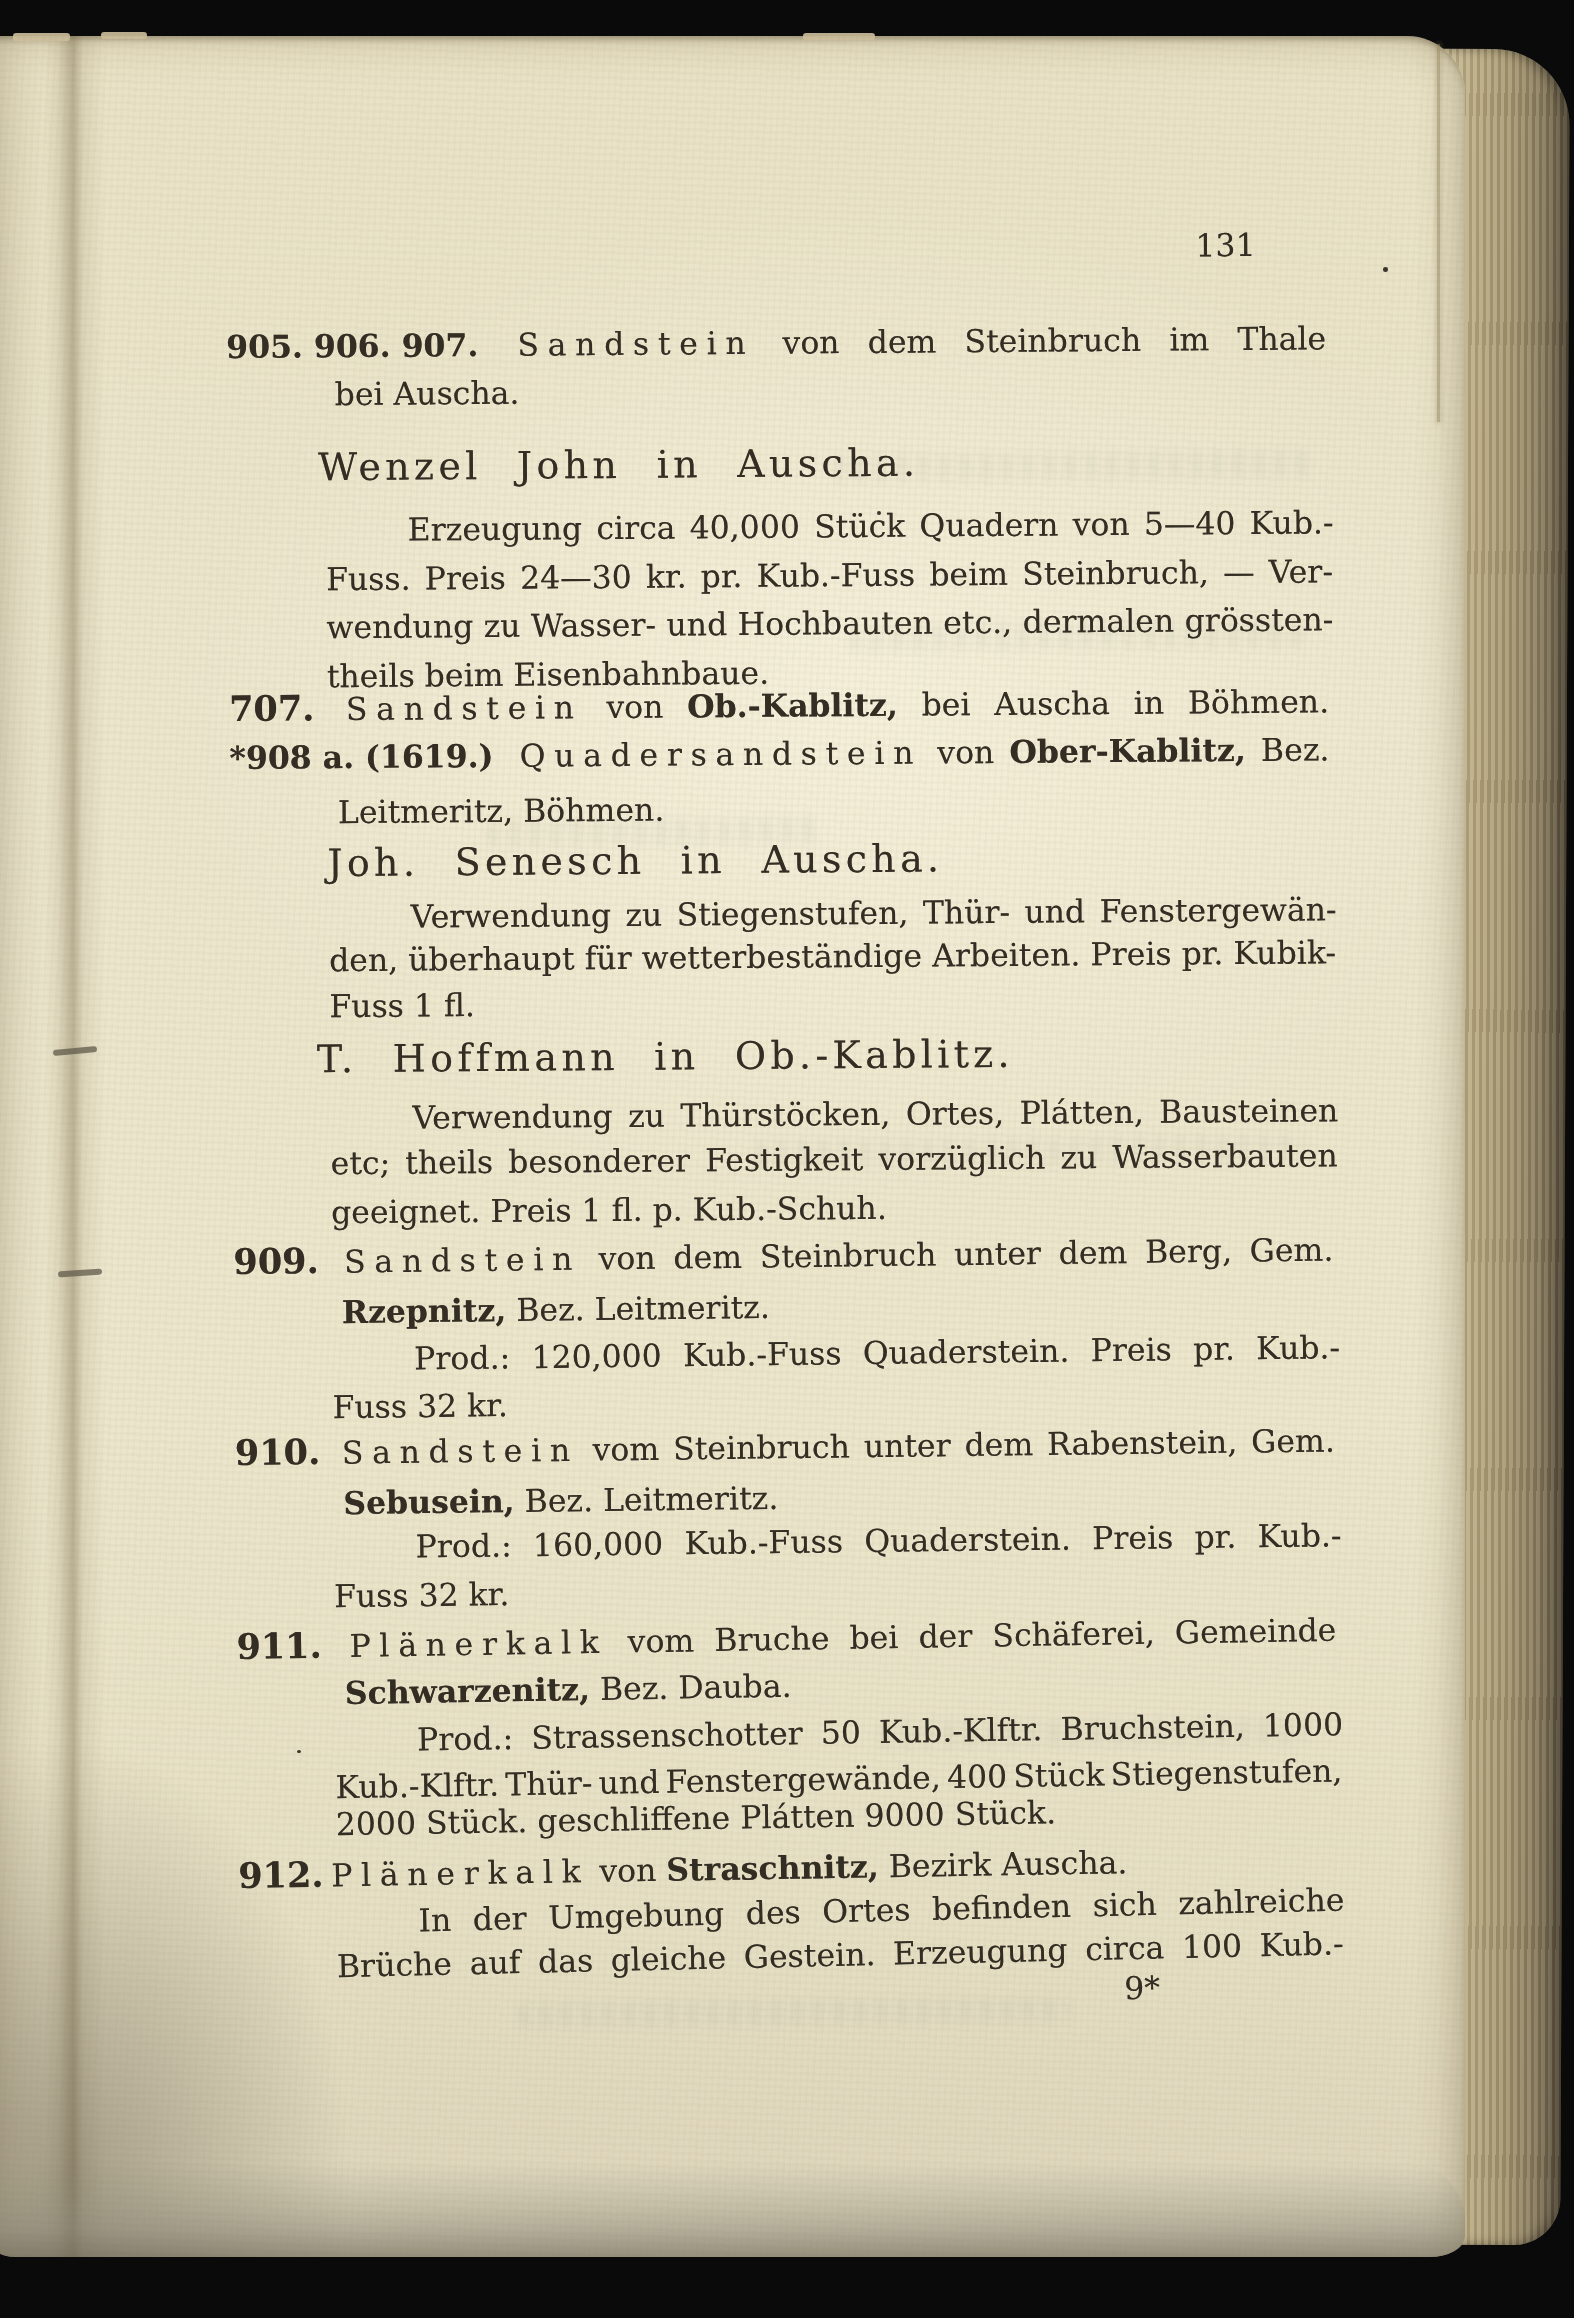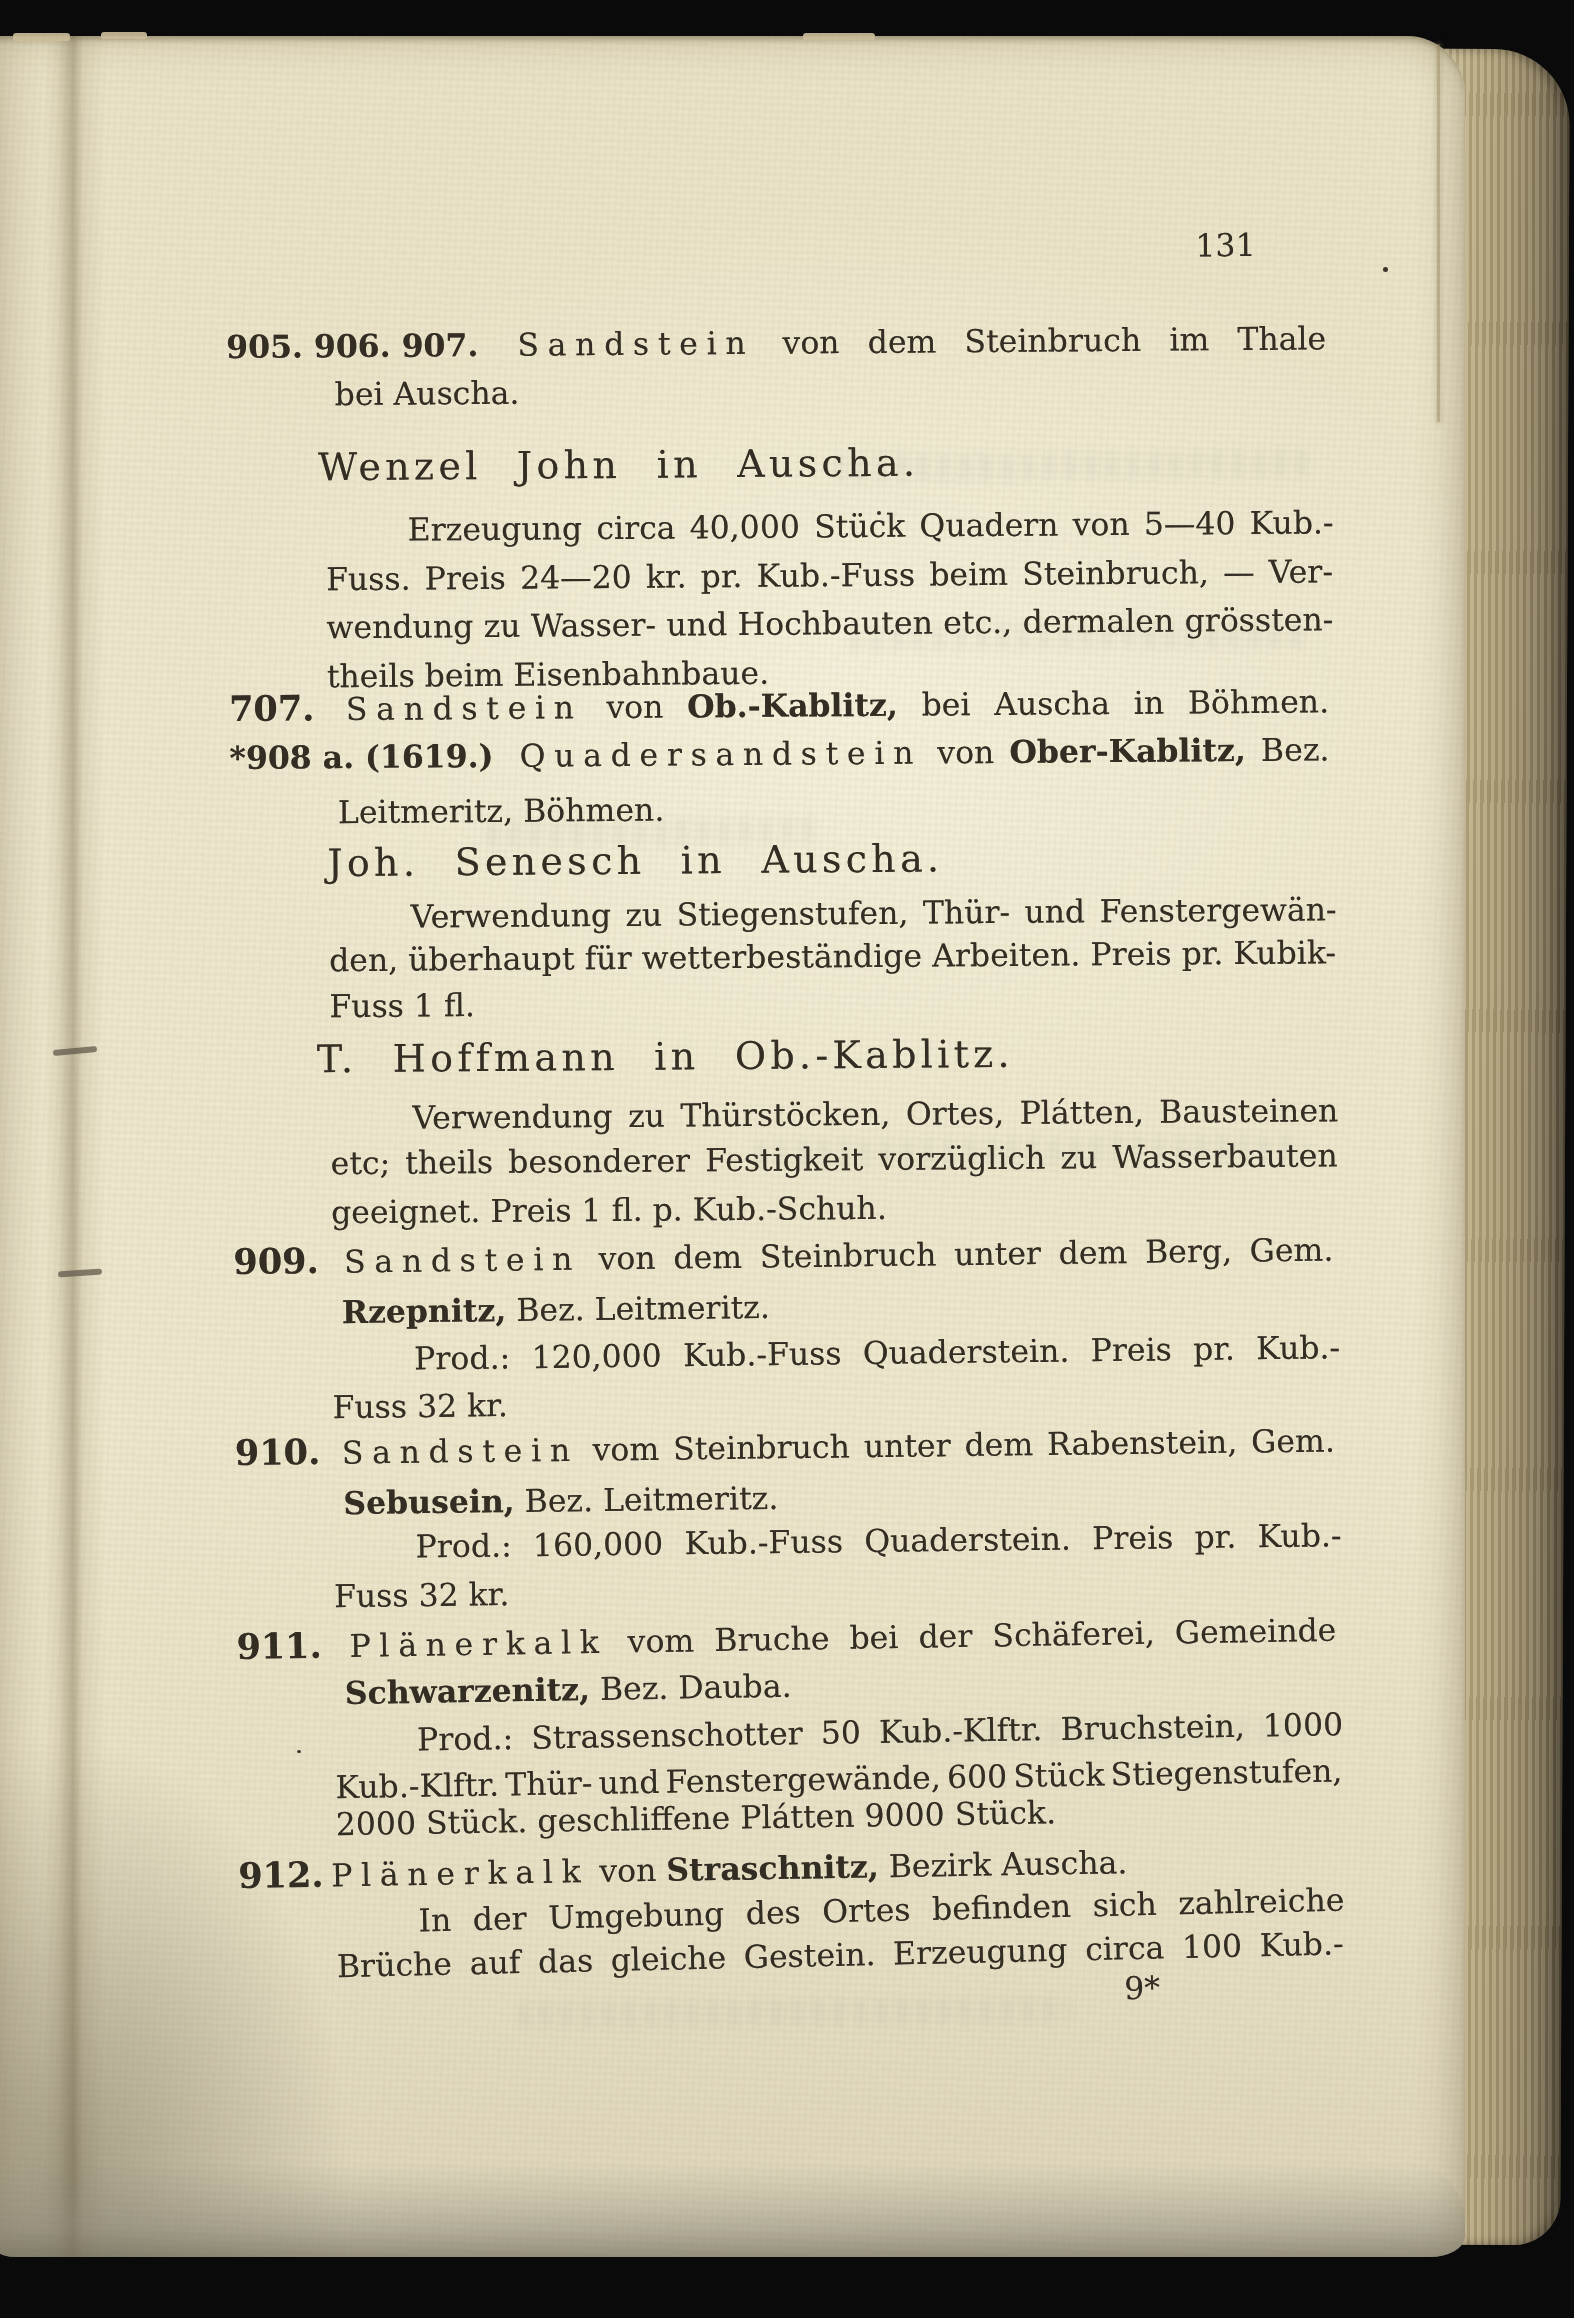--- a/index.html
+++ b/index.html
@@ -123,21 +123,21 @@
         <span class="seg-n w">40,000</span>
         <span class="seg-n w">Stück</span>
         <span class="seg-n w">Quadern</span>
         <span class="seg-n w">von</span>
         <span class="seg-n w">5—40</span>
         <span class="seg-n w">Kub.-</span>
       </div>
     <div class="line j" style="top:560px;left:324px;width:1007px">
         <span class="seg-n w">Fuss.</span>
         <span class="seg-n w">Preis</span>
-        <span class="seg-n w">24—20</span>
+        <span class="seg-n w">24—30</span>
         <span class="seg-n w">kr.</span>
         <span class="seg-n w">pr.</span>
         <span class="seg-n w">Kub.-Fuss</span>
         <span class="seg-n w">beim</span>
         <span class="seg-n w">Steinbruch,</span>
         <span class="seg-n w">—</span>
         <span class="seg-n w">Ver-</span>
       </div>
     <div class="line j" style="top:608px;left:324px;width:1007px">
         <span class="seg-n w">wendung</span>
@@ -267,21 +267,21 @@
         <span class="seg-n w">50</span>
         <span class="seg-n w">Kub.-Klftr.</span>
         <span class="seg-n w">Bruchstein,</span>
         <span class="seg-n w">1000</span>
       </div>
     <div class="line j t2" style="top:1768px;left:324px;width:1007px">
         <span class="seg-n w">Kub.-Klftr.</span>
         <span class="seg-n w">Thür-</span>
         <span class="seg-n w">und</span>
         <span class="seg-n w">Fenstergewände,</span>
-        <span class="seg-n w">600</span>
+        <span class="seg-n w">400</span>
         <span class="seg-n w">Stück</span>
         <span class="seg-n w">Stiegenstufen,</span>
       </div>
     <div class="line t2" style="top:1805px;left:324px"><span class="seg-n seg">2000 Stück. geschliffene Plátten 9000 Stück.</span></div>
     <div class="line t2" style="top:1855px;left:226px"><span class="seg-num seg">912.</span><span class="seg-sp seg">Plänerkalk</span><span class="seg-n seg"> von </span><span class="seg-b seg">Straschnitz,</span><span class="seg-n seg"> Bezirk Auscha.</span></div>
     <div class="line j t3" style="top:1902px;left:406px;width:926px">
         <span class="seg-n w">In</span>
         <span class="seg-n w">der</span>
         <span class="seg-n w">Umgebung</span>
         <span class="seg-n w">des</span>

